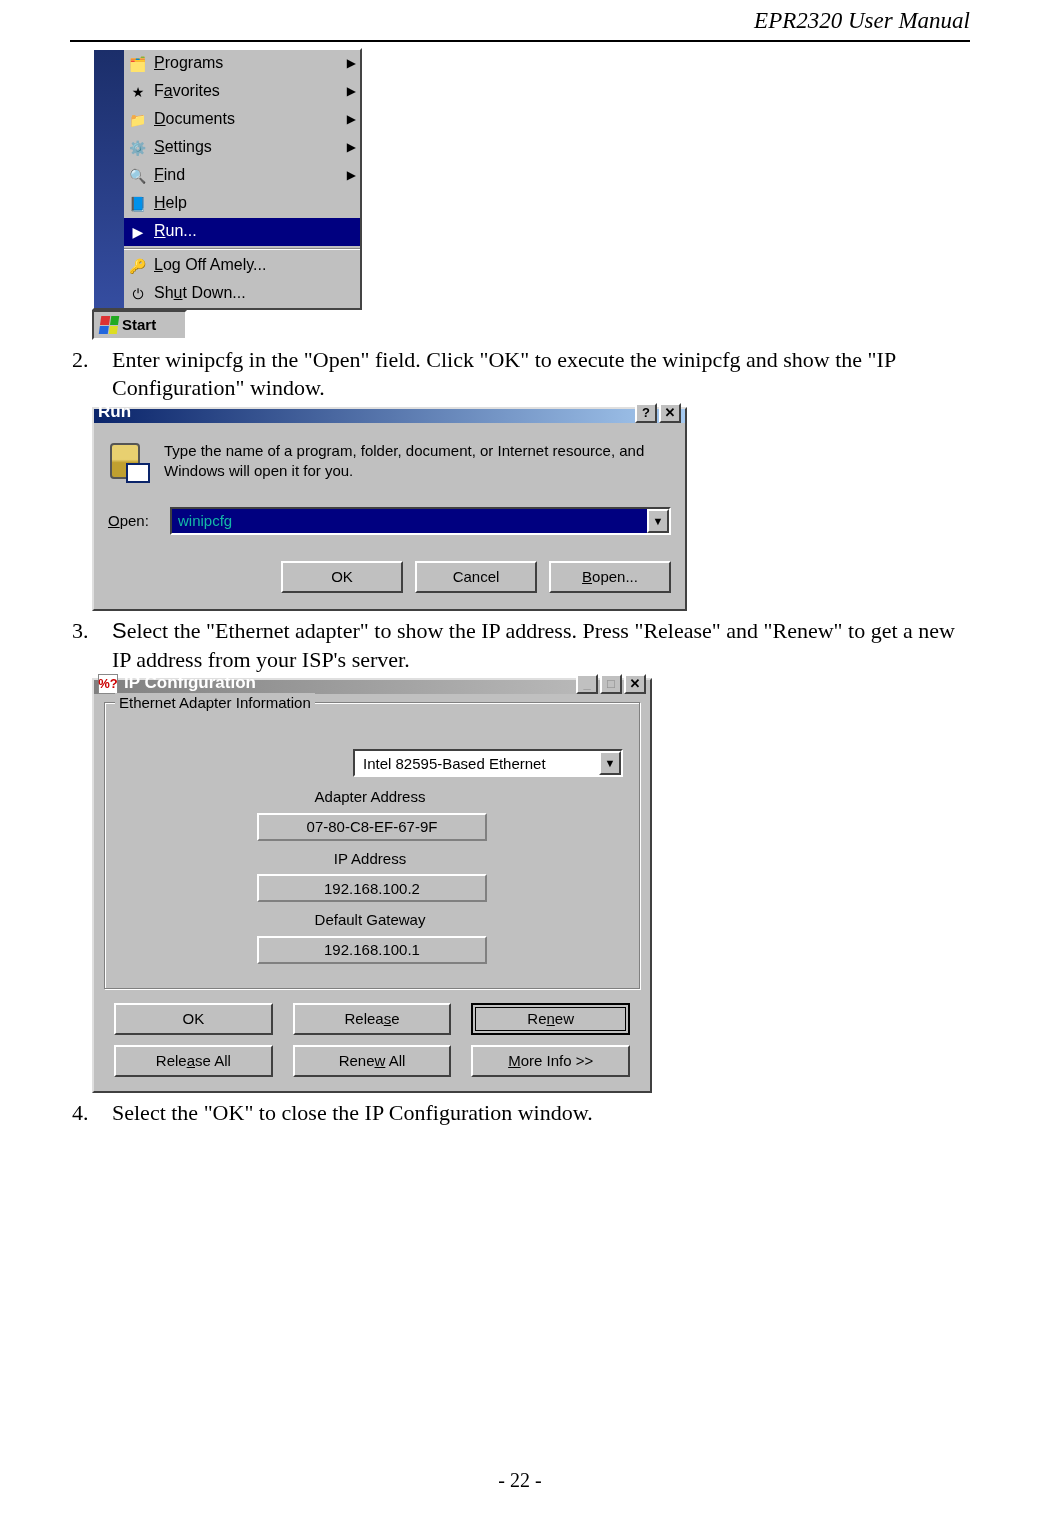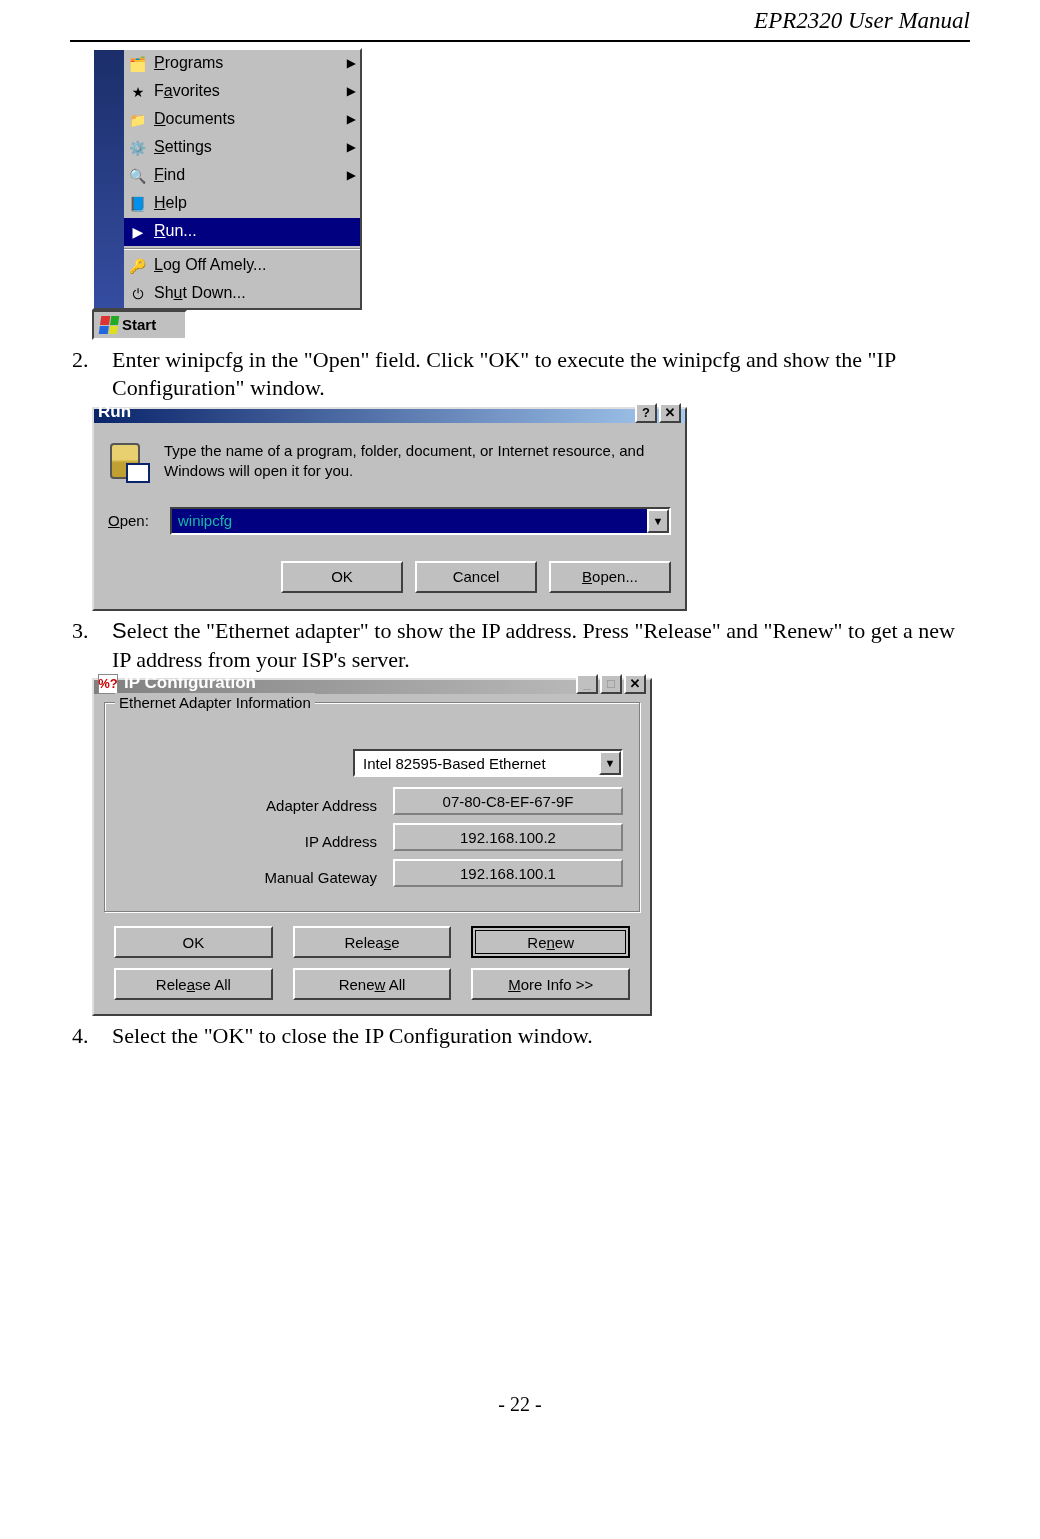--- a/index.html
+++ b/index.html
@@ -193,21 +193,21 @@
   }
   .ip-combo .combo-text{
     flex:1;display:flex;align-items:center;padding:0 8px;color:#000;font-size:15px;background:#fff;
   }
   .ip-combo .combo-btn{
     width:22px;background:#c0c0c0;
     border:2px solid;border-color:#fff #404040 #404040 #fff;
     display:flex;align-items:center;justify-content:center;font-size:11px;
   }
   .ip-row{
-    display:flex;align-items:flex-end;margin-bottom:8px;gap:12px;
+    display:flex;align-items:center;margin-bottom:8px;gap:6px;flex-direction:column;
   }
   .ip-label{flex:1;text-align:right;font-size:15px;padding-right:4px;}
   .ip-readout{
     width:230px;height:28px;
     border:2px solid;border-color:#fff #808080 #808080 #fff;
     background:#c0c0c0;
     display:flex;align-items:center;justify-content:center;
     font-size:15px;
   }
   .ip-btns{
@@ -377,21 +377,21 @@
       </div>
       <div class="ip-row">
         <div class="ip-label">Adapter Address</div>
         <div class="ip-readout">07-80-C8-EF-67-9F</div>
       </div>
       <div class="ip-row">
         <div class="ip-label">IP Address</div>
         <div class="ip-readout">192.168.100.2</div>
       </div>
       <div class="ip-row">
-        <div class="ip-label">Manual Gateway</div>
+        <div class="ip-label">Default Gateway</div>
         <div class="ip-readout">192.168.100.1</div>
       </div>
     </div>
     <div class="ip-btns">
       <div class="ip-btn">
           <span>OK</span>
         </div>
       <div class="ip-btn">
         <span><span>Relea</span><u class="k">s</u><span>e</span></span>
       </div>

